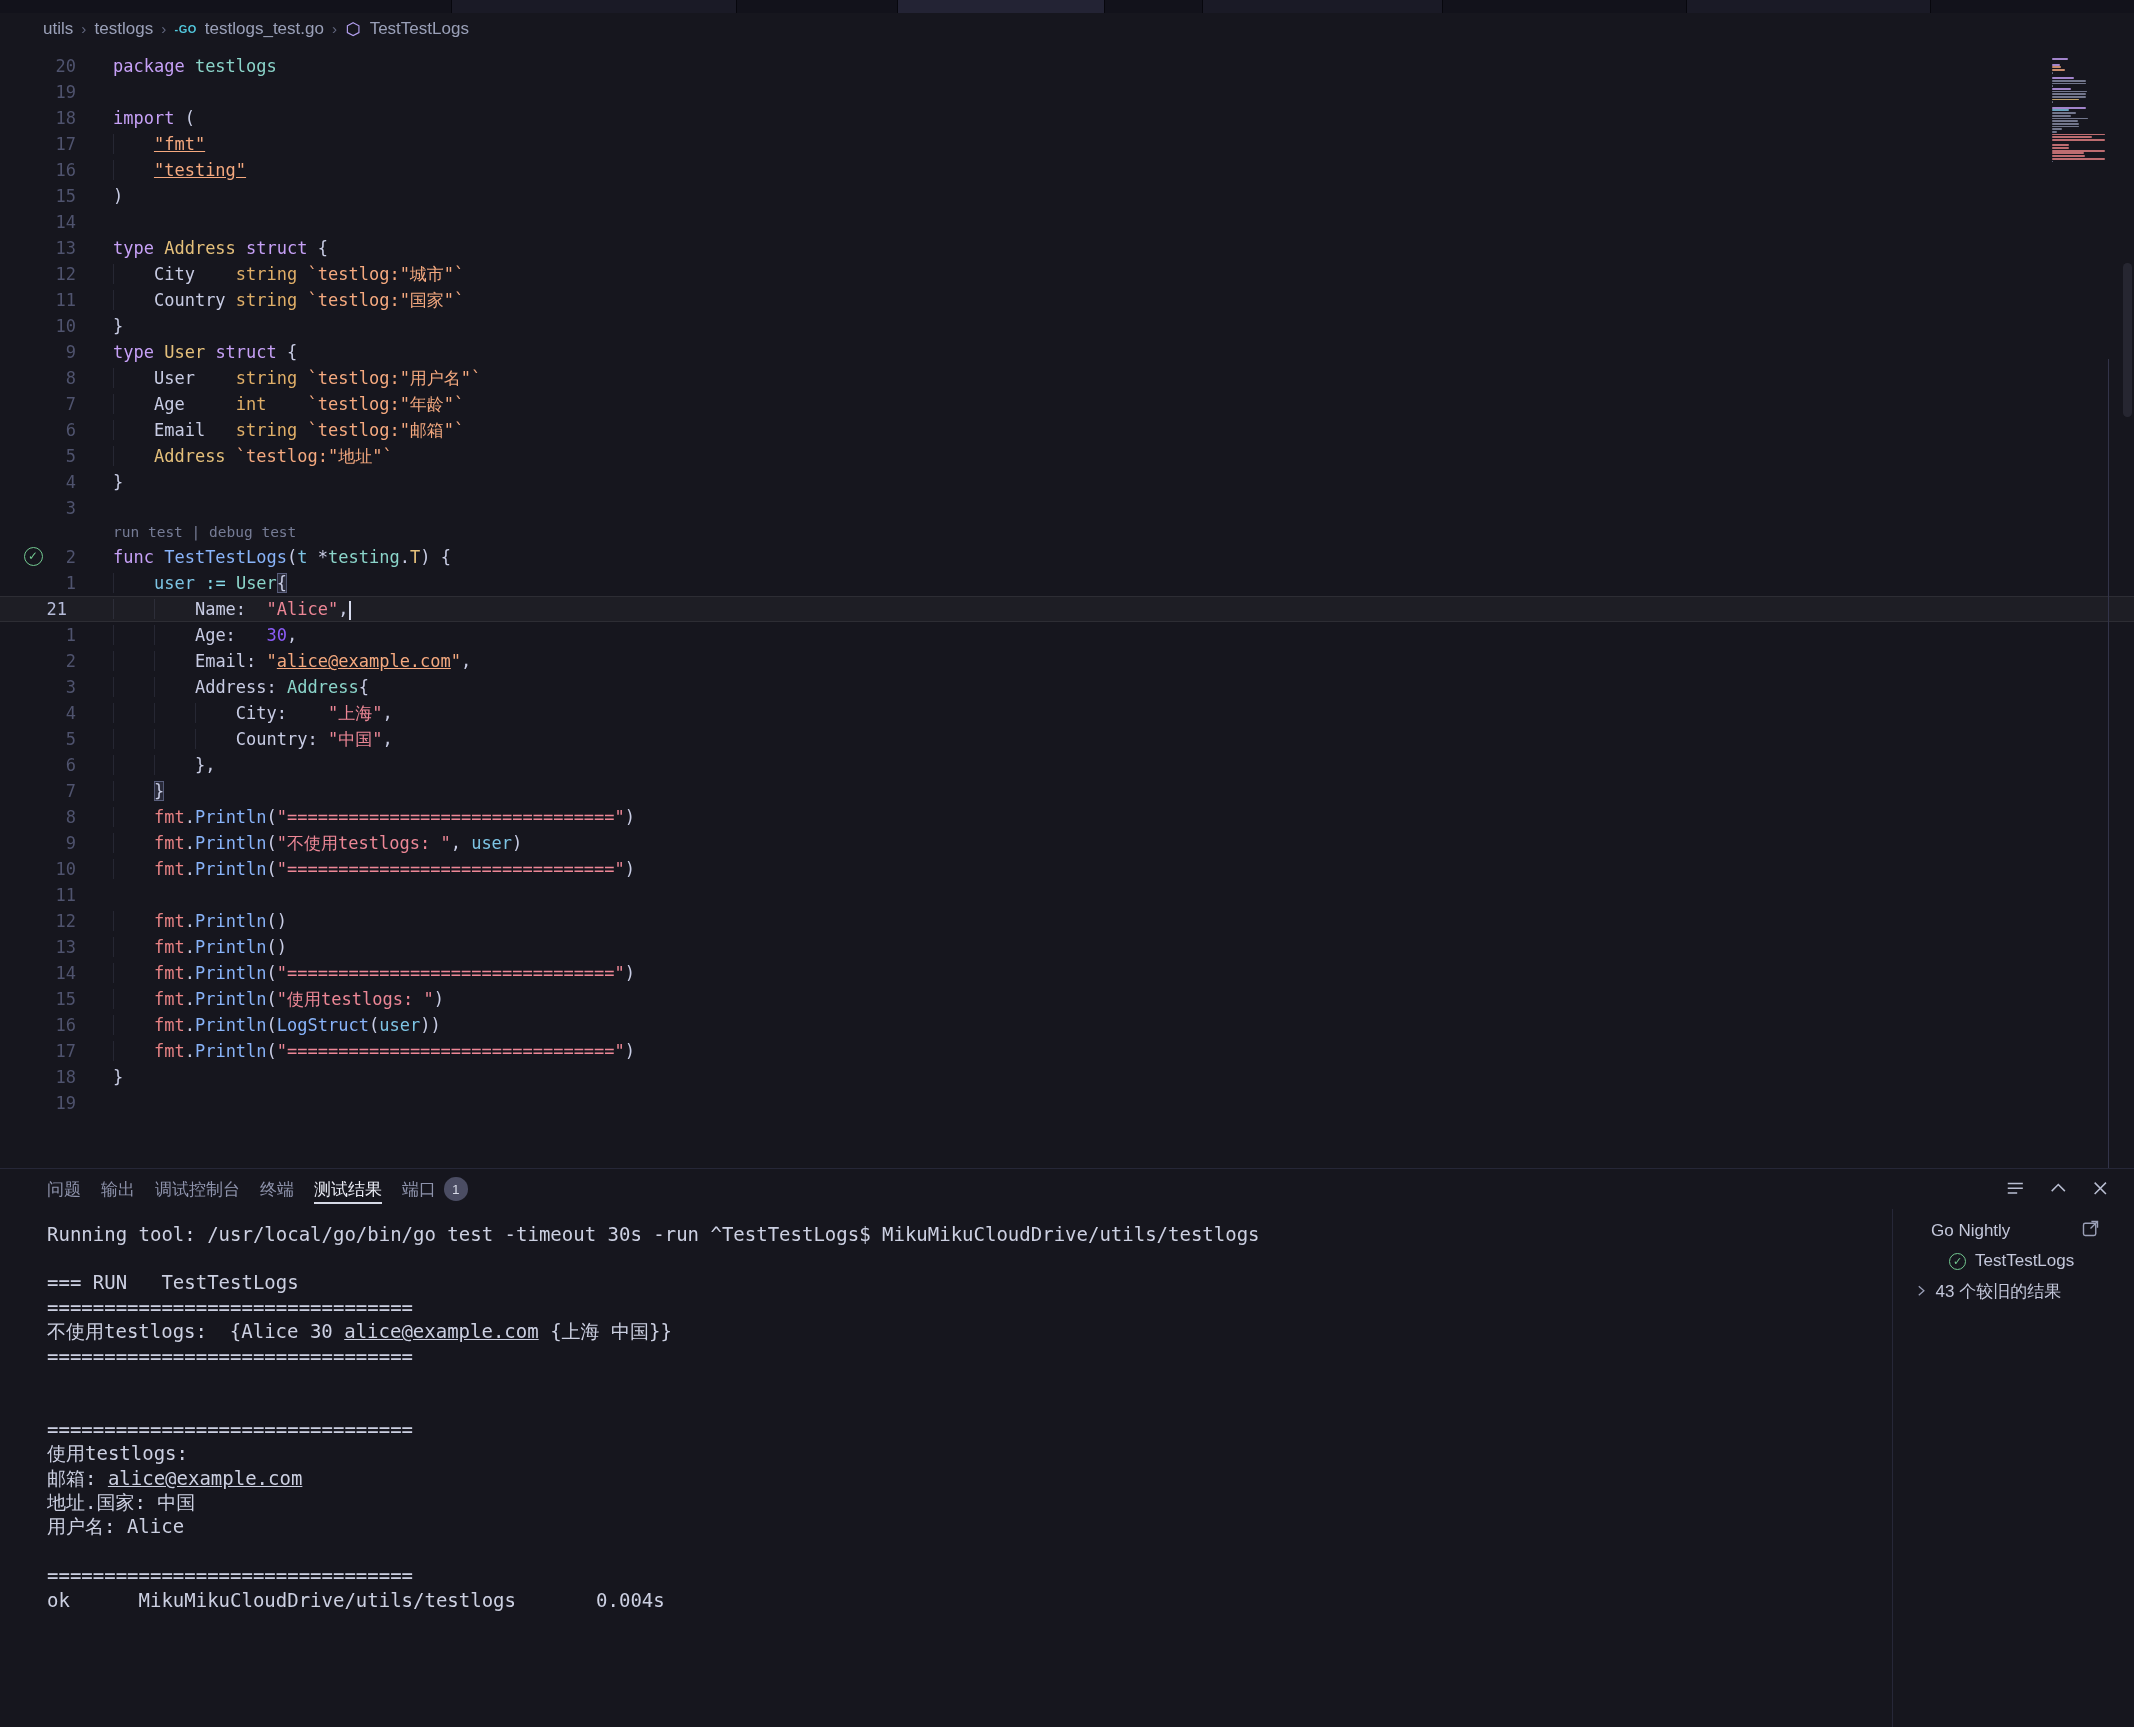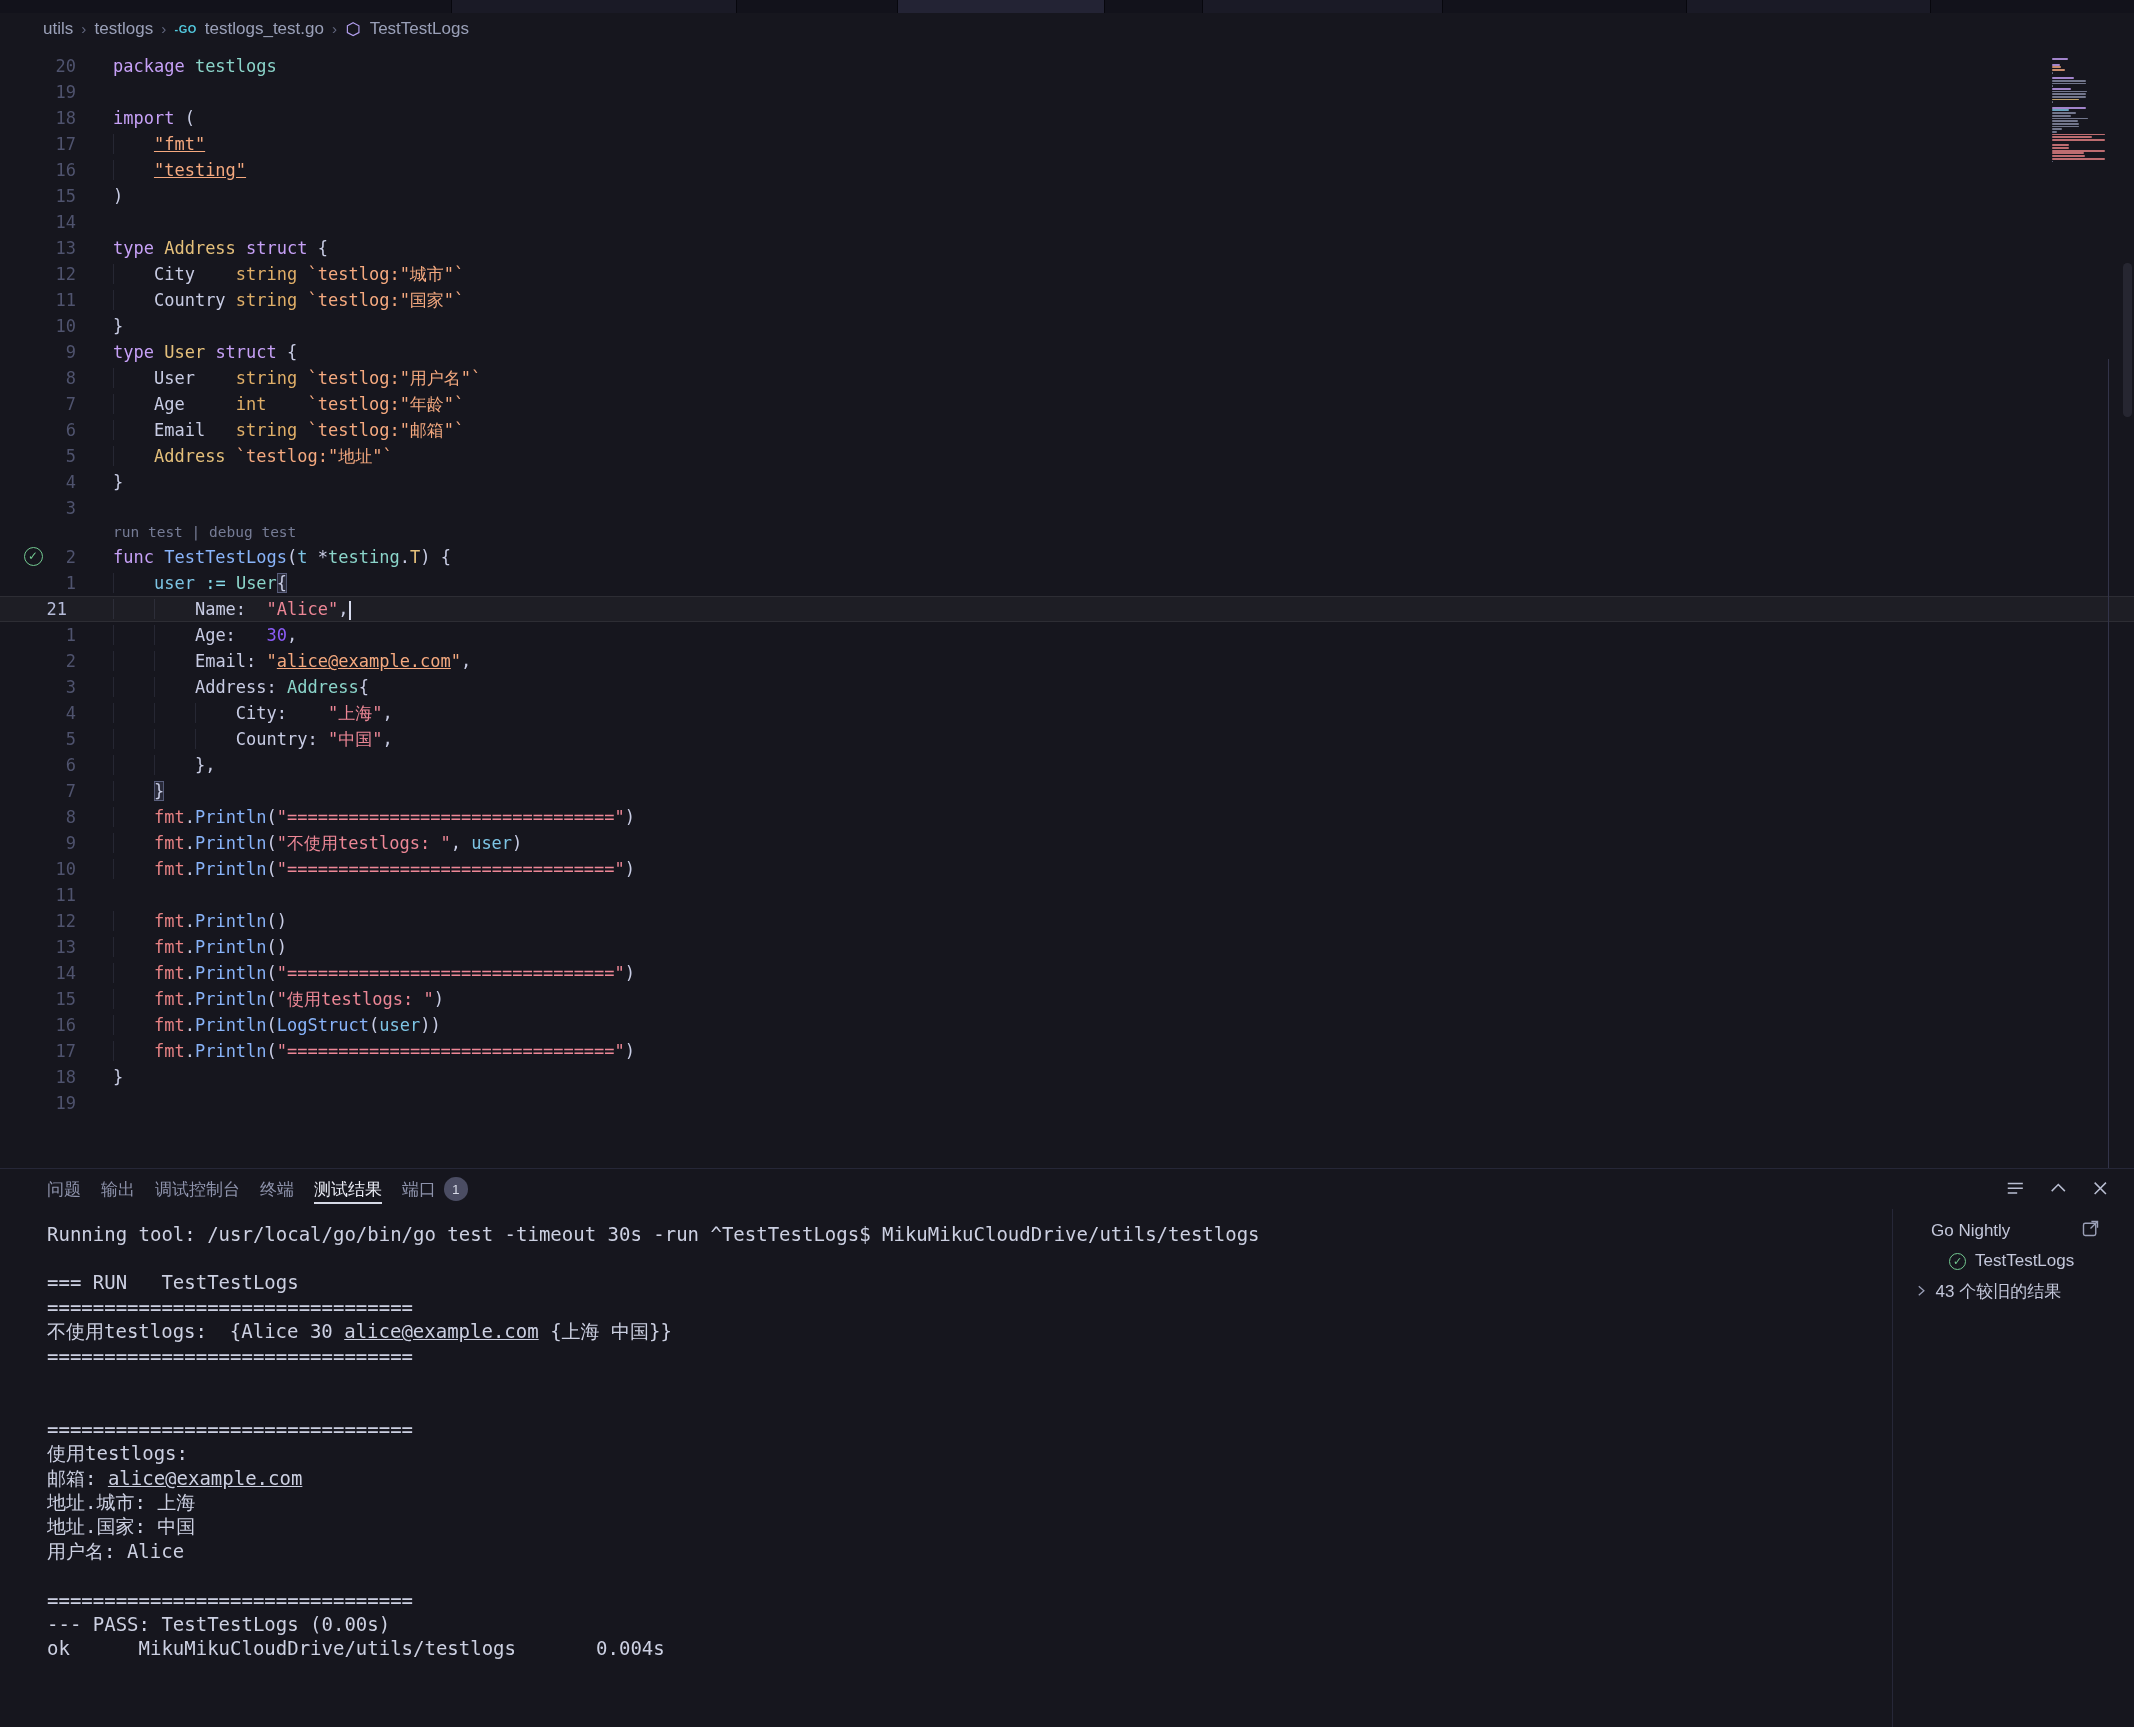--- a/index.html
+++ b/index.html
@@ -378,26 +378,24 @@
         <div class="tline">&nbsp;</div>
         <div class="tline">=== RUN   TestTestLogs</div>
         <div class="tline">================================</div>
         <div class="tline">不使用testlogs:  {Alice 30 <span class="tlink">alice@example.com</span> {上海 中国}}</div>
         <div class="tline">================================</div>
         <div class="tline">&nbsp;</div>
         <div class="tline">&nbsp;</div>
         <div class="tline">================================</div>
         <div class="tline">使用testlogs: </div>
         <div class="tline">邮箱: <span class="tlink">alice@example.com</span></div>
-        <div class="tline">地址.城市: 上海</div>
         <div class="tline">地址.国家: 中国</div>
         <div class="tline">用户名: Alice</div>
         <div class="tline">&nbsp;</div>
         <div class="tline">================================</div>
-        <div class="tline">--- PASS: TestTestLogs (0.00s)</div>
         <div class="tline">ok      MikuMikuCloudDrive/utils/testlogs       0.004s</div>
       </div>
 
     <div class="results">
       <div class="rrow provider">
         <span>Go Nightly</span>
         <span class="ricon">
           <svg width="21" height="21" viewBox="0 0 24 24" fill="none" stroke="#9ba0b8" stroke-width="1.6">
               <rect x="4" y="6" width="14" height="14" rx="2"></rect>
               <path d="M13 4h7v7M20 4l-8 8"></path>

